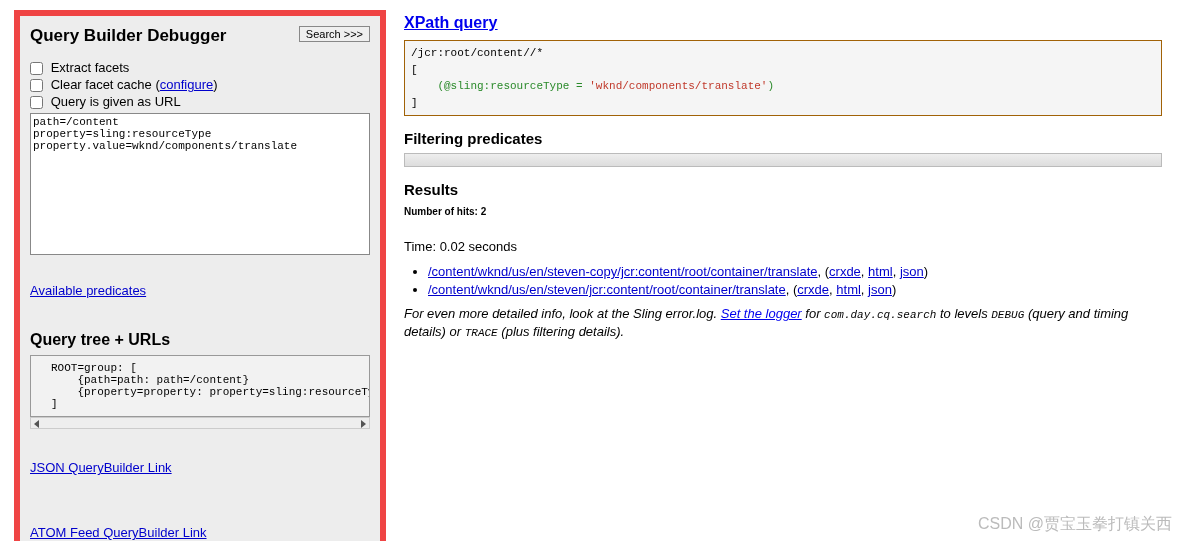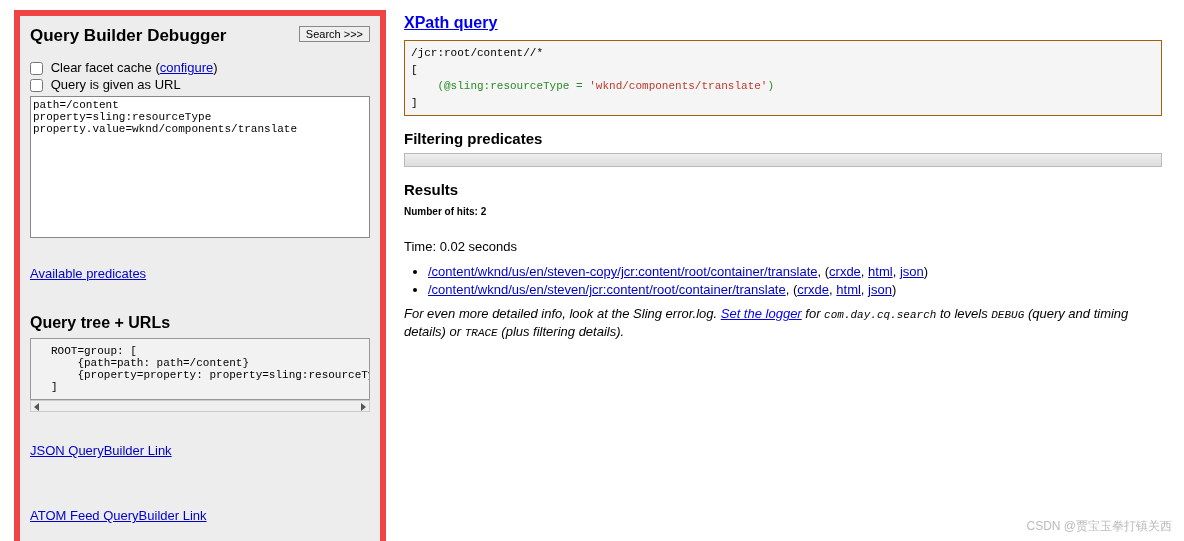--- a/index.html
+++ b/index.html
@@ -26,31 +26,35 @@
 .xp-red-str { color: #c0392b; }
 .right h3 { font-size: 15px; font-weight: bold; margin: 14px 0 6px 0;}
 .filter-bar { height:14px; border:1px solid #bbb; background: linear-gradient(#eee,#ddd); margin-bottom:4px;}
 .right h4 { font-size: 10px; font-weight: bold; margin: 8px 0 22px 0;}
 .time { font-size: 13px; margin: 16px 0 10px 0;}
 ul.results { margin-left: 24px; }
 ul.results li { margin: 3px 0; font-size:13px;}
 ul.results a { color:#0000cc; text-decoration: underline;}
 .footer-note { font-style: italic; font-size: 13px; margin-top: 8px; line-height:1.4;}
 .footer-note .mono { font-family:"Courier New",monospace; font-style:italic; font-size:11px;}
-.watermark { position:absolute; bottom:6px; right:12px; color:#bbb; font-size:12px;}
+.watermark { position:absolute; bottom:6px; right:12px; color:#bbb; font-size:16px;}
 </style>
 </head>
 <body>
 
 <div class="container">
   <div class="left">
     <h2>Query Builder Debugger</h2>
     <button class="search-btn">Search &gt;&gt;&gt;</button>
     <div style="clear:both; height:4px;"></div>
 
+    <div class="checkbox-row">
+      <input type="checkbox" style="">
+      <span>Extract facets</span>
+    </div>
     <div class="checkbox-row">
       <input type="checkbox" style="">
       <span>Clear facet cache (</span><a href="#" class="cfg-link">configure</a><span>)</span>
     </div>
     <div class="checkbox-row">
       <input type="checkbox" style="">
       <span>Query is given as URL</span>
     </div>
 
     <textarea class="query" spellcheck="false" style="">path=/content

